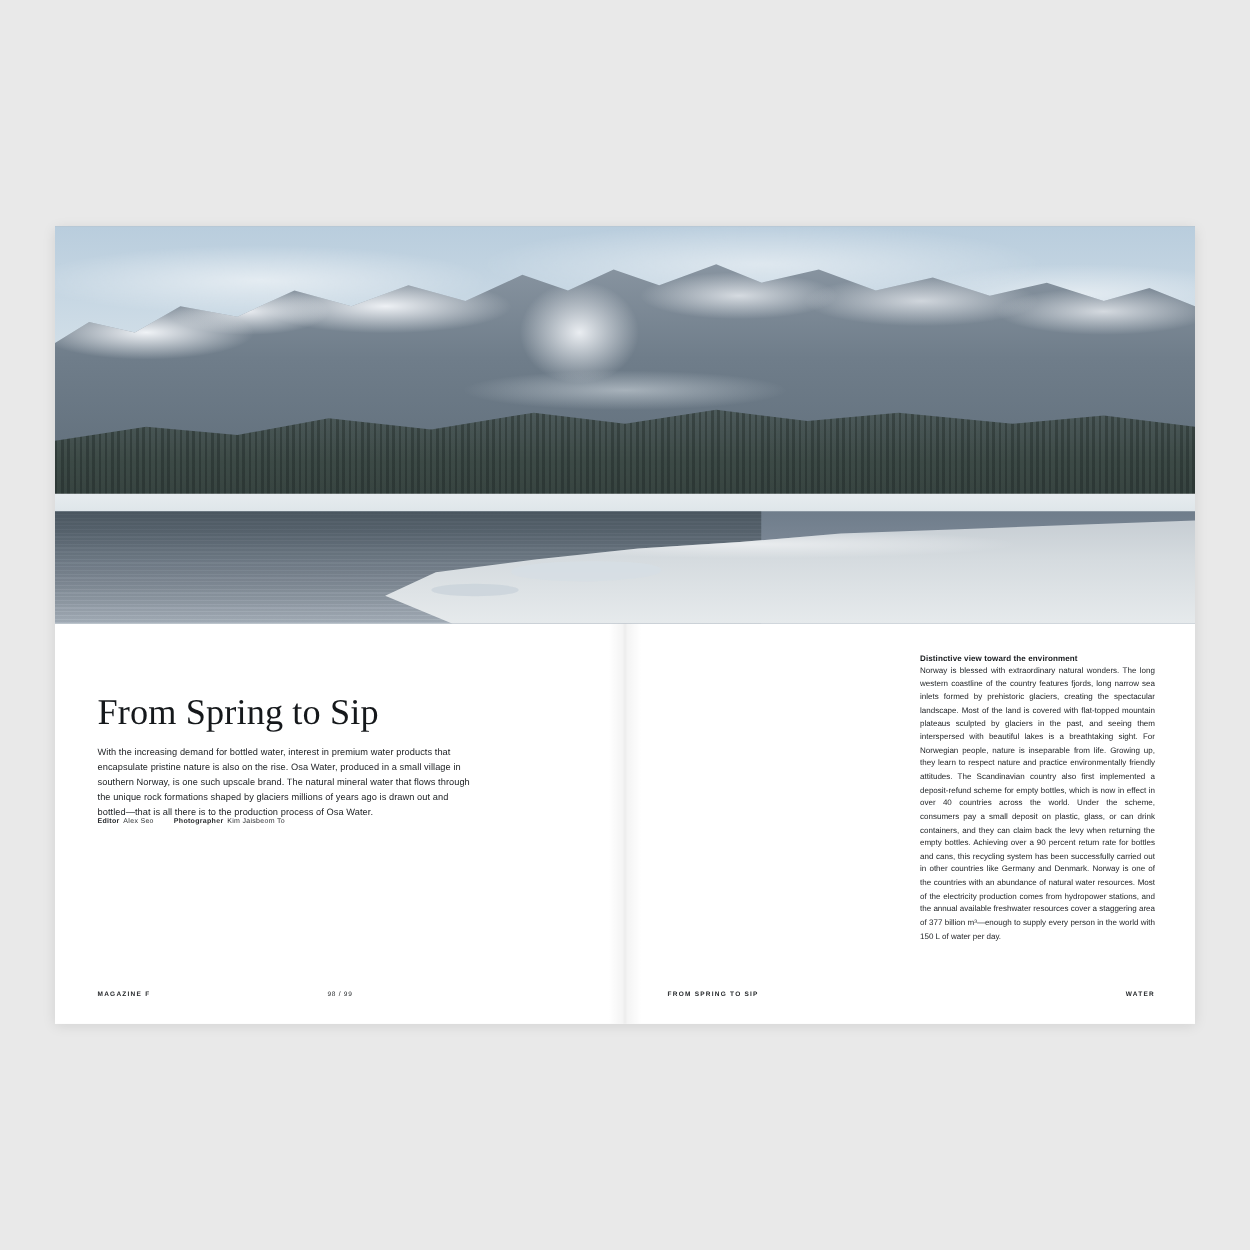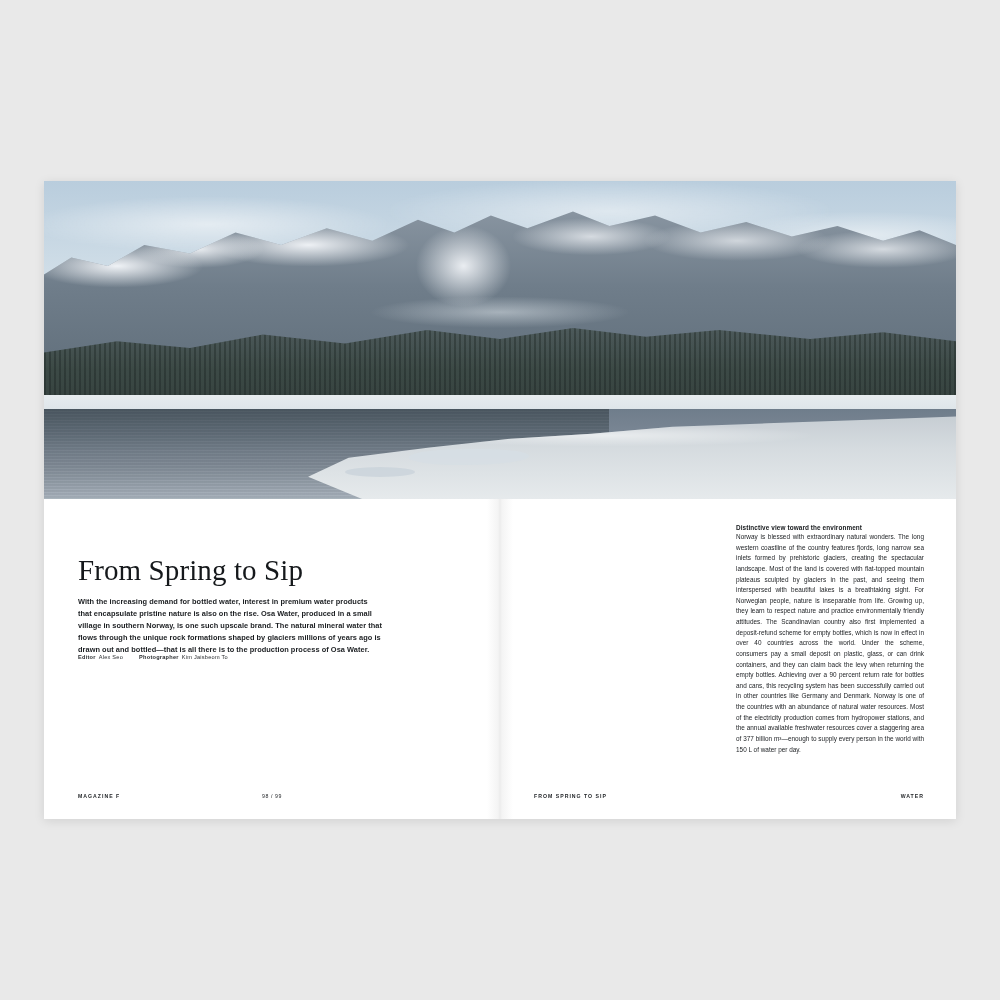--- a/index.html
+++ b/index.html
@@ -182,21 +182,21 @@
     letter-spacing: .1px;
   }
   .deck {
     position: absolute;
     left: 34px;
     top: 90px;
     width: 304px;
     font-size: 7.4px;
     line-height: 1.62;
     color: #1b1e21;
-    font-weight: 700;
+    font-weight: 400;
     letter-spacing: .05px;
   }
   .credits {
     position: absolute;
     left: 34px;
     top: 155px;
     font-size: 5.6px;
     color: #2a2d30;
     letter-spacing: .25px;
   }

